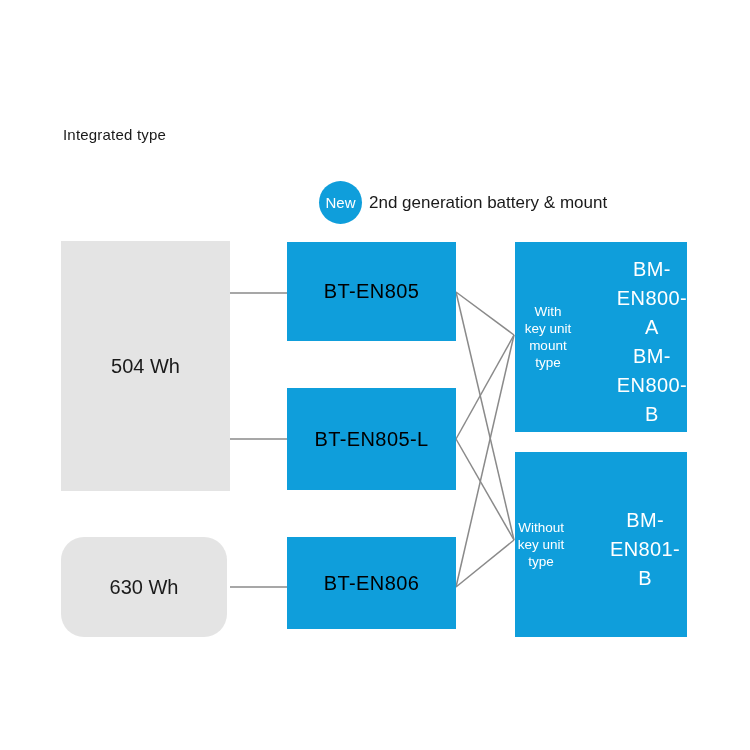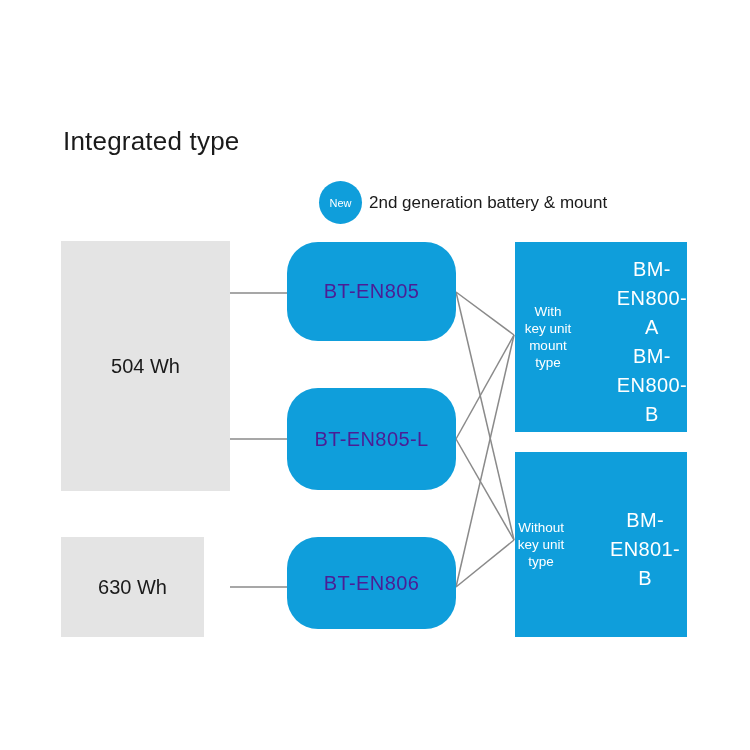--- a/index.html
+++ b/index.html
@@ -12,21 +12,21 @@
     position: relative;
     width: 750px;
     height: 750px;
     background: #ffffff;
     overflow: hidden;
   }
   .page-title {
     position: absolute;
     left: 63px;
     top: 126px;
-    font-size: 26px;
+    font-size: 15px;
     font-weight: 400;
     color: #1a1a1a;
     letter-spacing: 0.2px;
   }
   .col-header {
     position: absolute;
     left: 61px;
     top: 193px;
     width: 169px;
     text-align: center;
@@ -40,21 +40,21 @@
     height: 43px;
     display: flex;
     align-items: center;
   }
   .new-badge {
     width: 43px;
     height: 43px;
     border-radius: 50%;
     background: #0f9edb;
     color: #ffffff;
-    font-size: 11px;
+    font-size: 15px;
     display: flex;
     align-items: center;
     justify-content: center;
     flex: 0 0 auto;
   }
   .badge-text {
     margin-left: 7px;
     font-size: 17px;
     color: #1a1a1a;
     white-space: nowrap;
@@ -77,27 +77,26 @@
     justify-content: center;
     text-align: center;
   }
   .node.gray {
     background: #e4e4e4;
     color: #1a1a1a;
     font-size: 20px;
   }
   .node.blue {
     background: #0f9edb;
-    color: #4c1d95;
+    color: #000000;
     font-size: 20px;
     letter-spacing: 0.4px;
-    border-radius: 31px;
   }
   .cap-1 { left: 61px; top: 241px; width: 169px; height: 250px; }
-  .cap-2 { left: 61px; top: 537px; width: 143px; height: 100px; }
+  .cap-2 { left: 61px; top: 537px; width: 166px; height: 100px; border-radius: 23px; }
   .bat-1 { left: 287px; top: 242px; width: 169px; height: 99px; }
   .bat-2 { left: 287px; top: 388px; width: 169px; height: 102px; }
   .bat-3 { left: 287px; top: 537px; width: 169px; height: 92px; }
   .mount-box {
     position: absolute;
     left: 515px;
     width: 172px;
     background: #0f9edb;
     color: #ffffff;
     display: flex;

